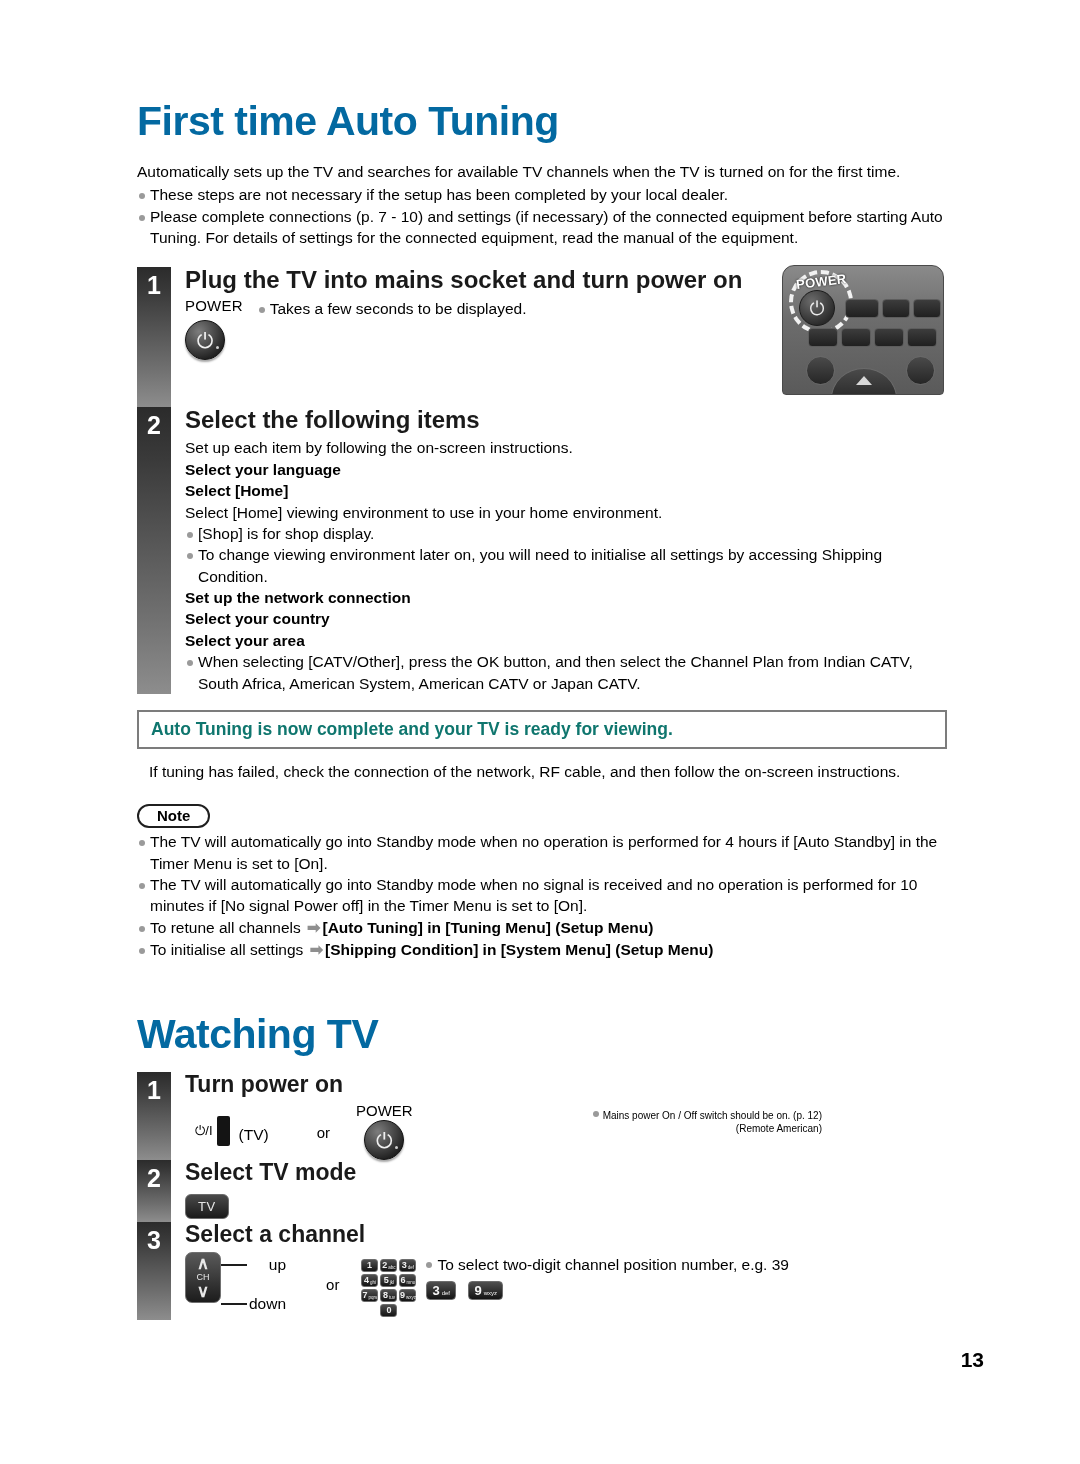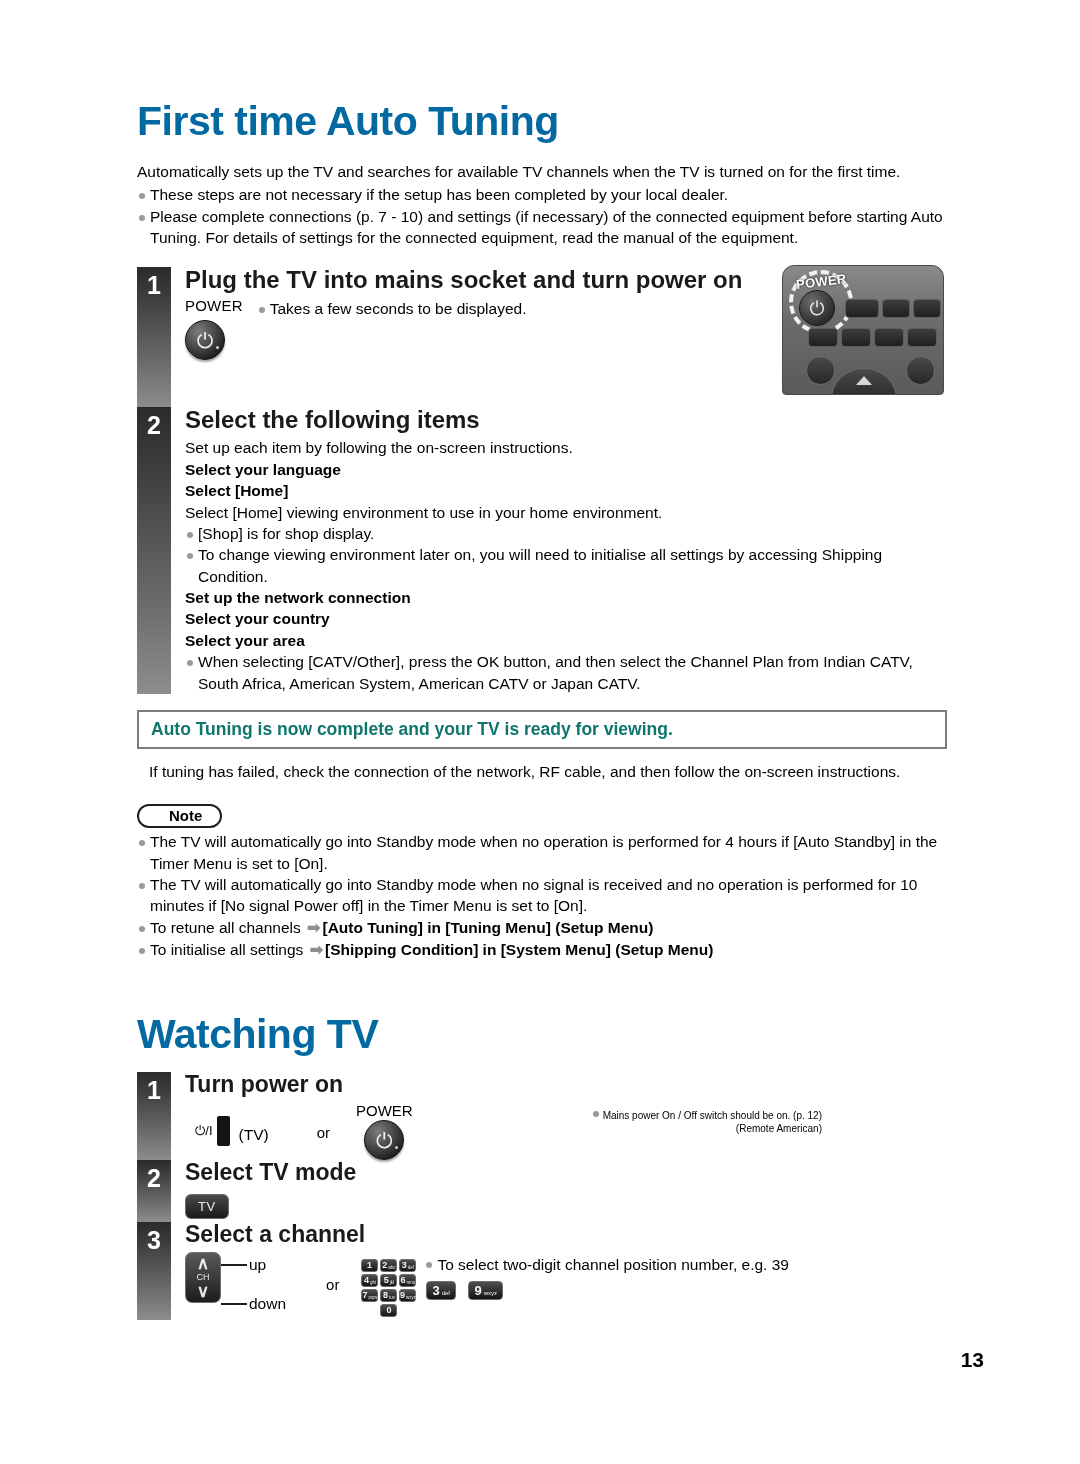--- a/index.html
+++ b/index.html
@@ -251,21 +251,21 @@
     font-size: 15.5px;
     margin: 12px 0 0 12px;
     line-height: 1.38;
   }
 
   
   .note-pill {
     display: inline-block;
     border: 2px solid #1f1f1f;
     border-radius: 16px;
-    padding: 1px 18px 2px 30px;
+    padding: 1px 18px 2px 18px;
     font-size: 15px;
     font-weight: bold;
     margin: 22px 0 3px 0;
   }
   .arrow-ico {
     color: #8f8f8f;
     font-size: 16px;
     font-weight: bold;
     padding: 0 2px;
   }
@@ -356,20 +356,21 @@
   .ch-key .chev { font-size: 17px; line-height: 17px; font-weight: bold; }
   .ch-key .chlab { font-size: 9px; line-height: 11px; }
   .ch-lab-col {
     margin-left: 0;
     font-size: 15.5px;
   }
   .ch-lab-row {
     display: flex;
     align-items: center;
     height: 21px;
+    justify-content: space-between;
   }
   .ch-lab-row .line {
     width: 26px;
     height: 2px;
     background: #1d1d1d;
   }
   .ch-lab-row .txt { margin-left: 2px; }
 
   
   .keypad {

